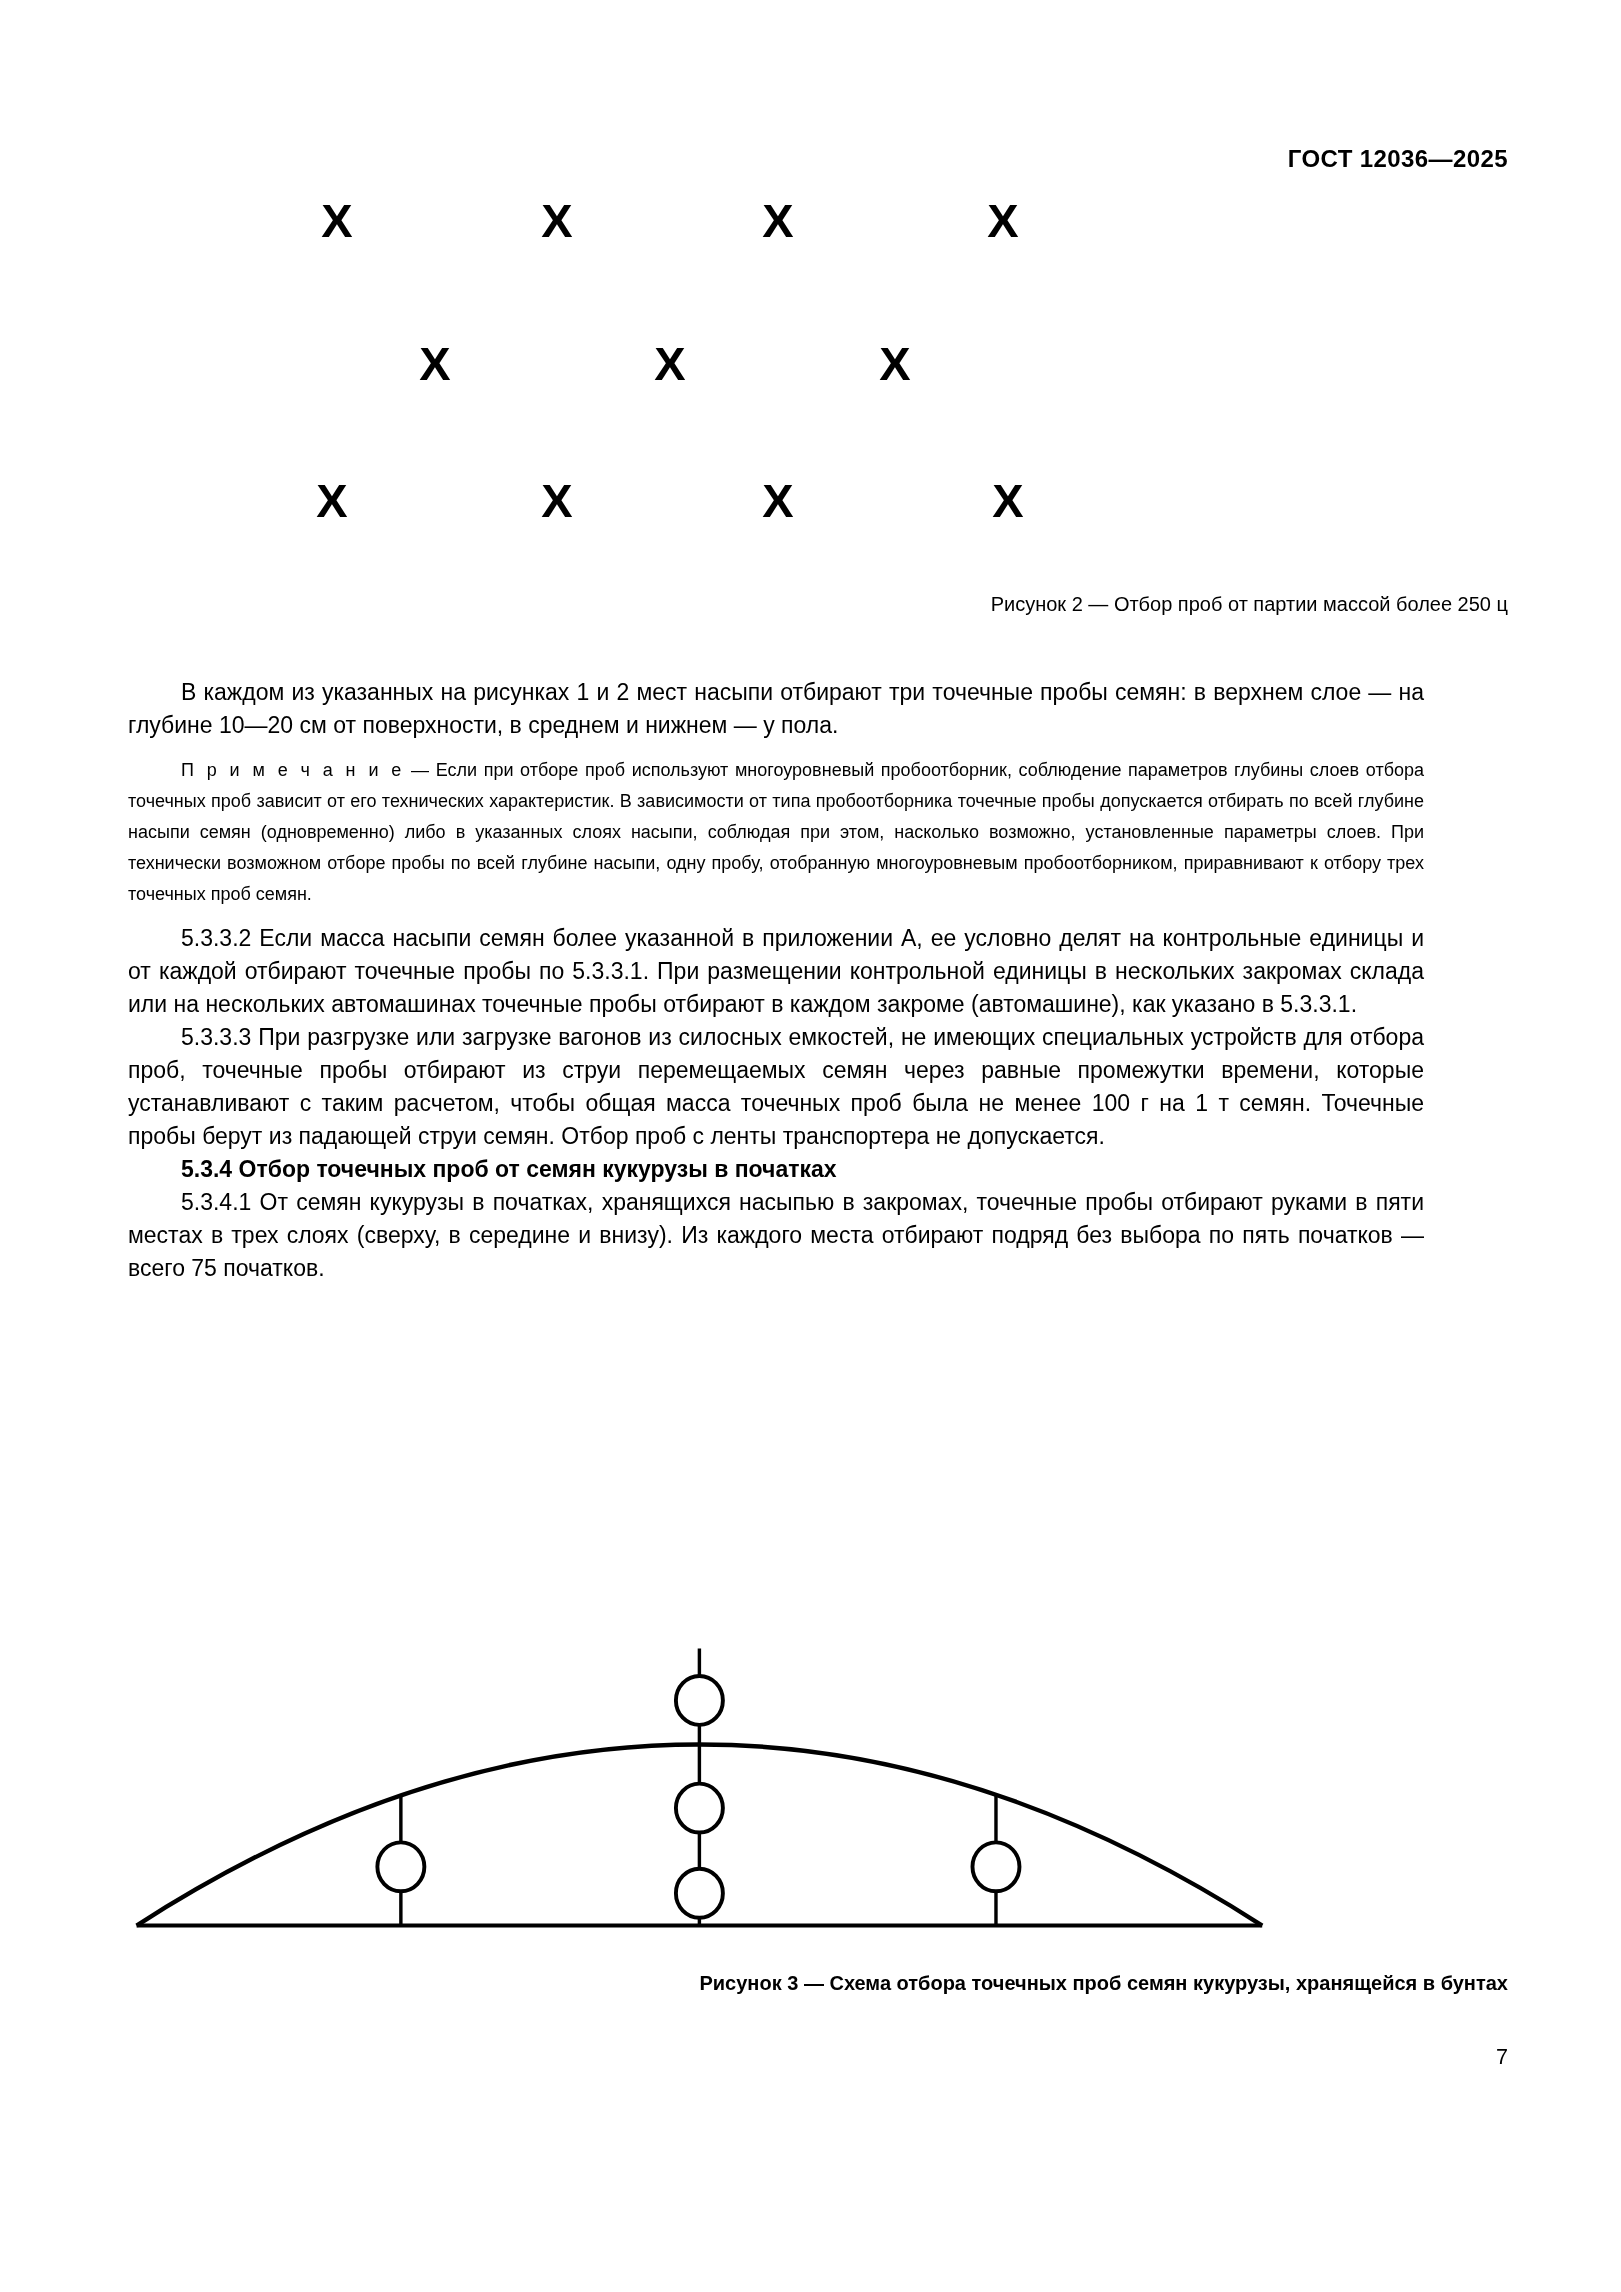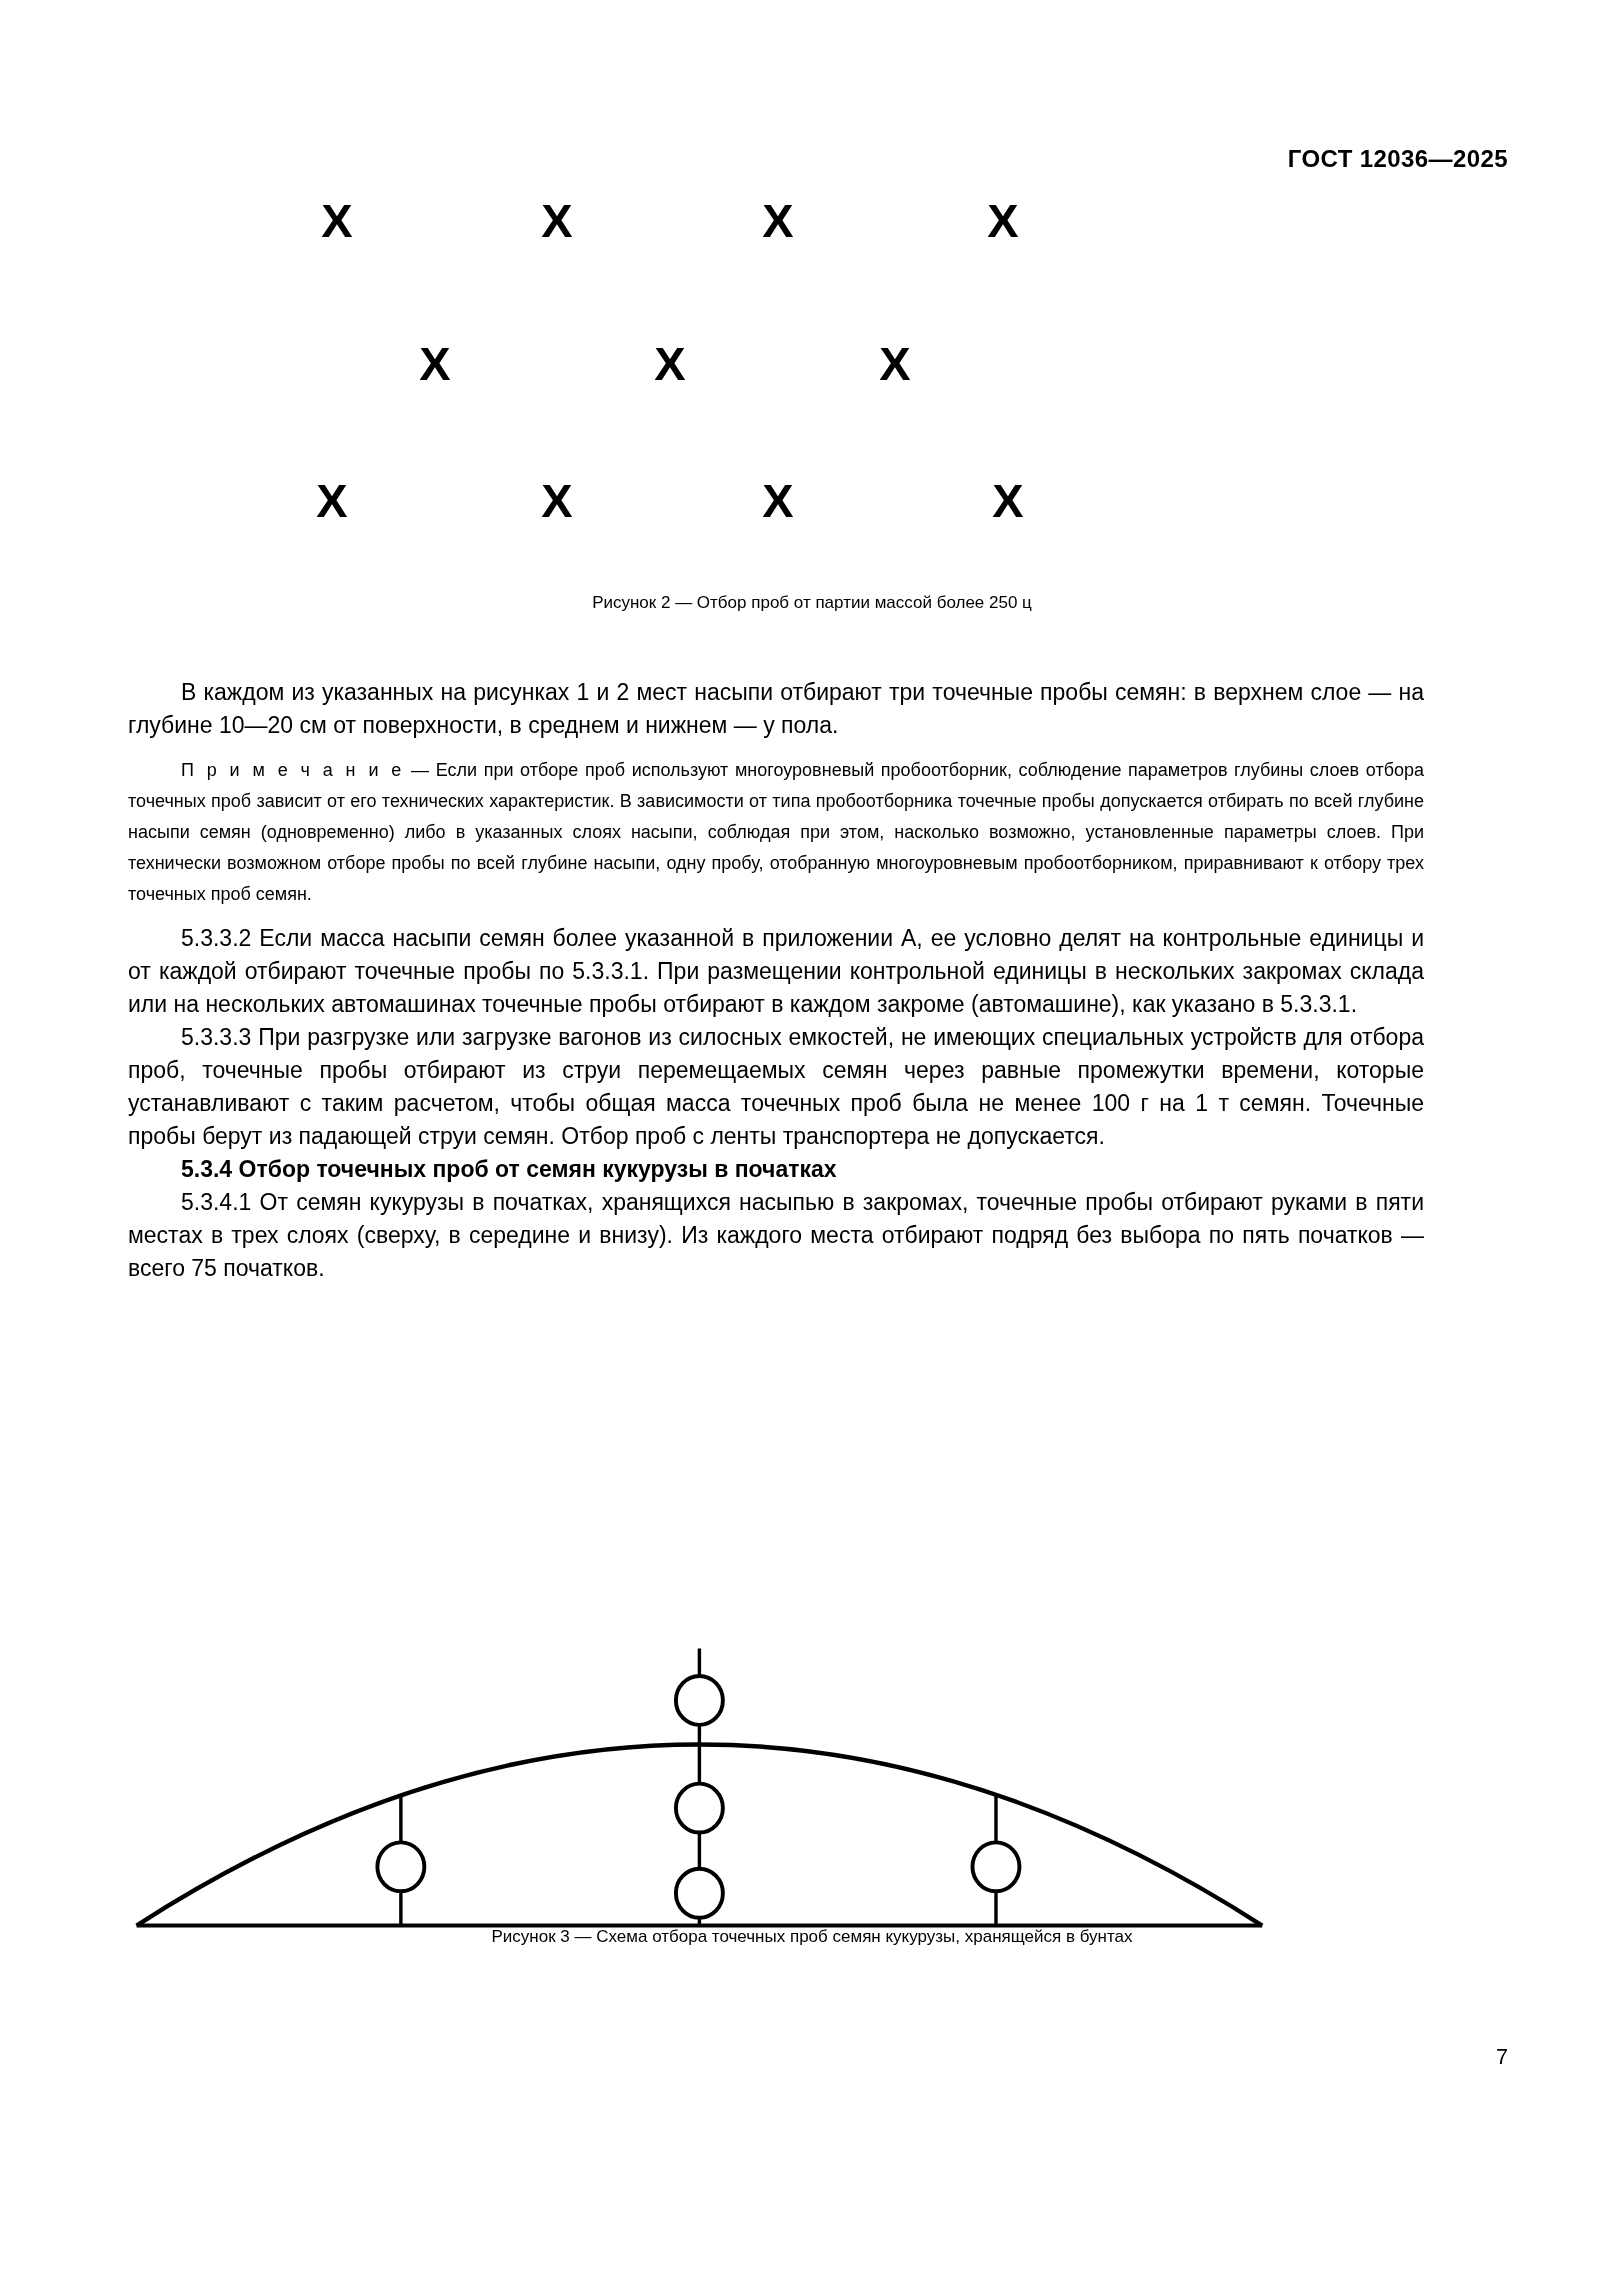--- a/index.html
+++ b/index.html
@@ -47,22 +47,22 @@
     position: absolute;
     font-size: 47px;
     font-weight: bold;
     font-family: "Liberation Sans", sans-serif;
     line-height: 1;
     transform: translate(-50%, -50%);
   }
   .caption {
     position: absolute;
     width: 100%;
-    text-align: center;
-    font-size: 17px;
+    text-align: right;
+    font-size: 20px;
   }
   #fig2-caption {
     left: 0;
     top: 593px;
   }
 
   
   .body {
     position: absolute;
     left: 12px;
@@ -97,21 +97,22 @@
   
   .fig3 {
     position: absolute;
     left: 0;
     top: 1627px;
     width: 1296px;
     height: 323px;
   }
   #fig3-caption {
     left: 0;
-    top: 1927px;
+    top: 1972px;
+    font-weight: bold;
   }
 
   .pagenum {
     position: absolute;
     right: 0;
     top: 2044px;
     font-size: 21.6px;
   }
 </style>
 </head>

